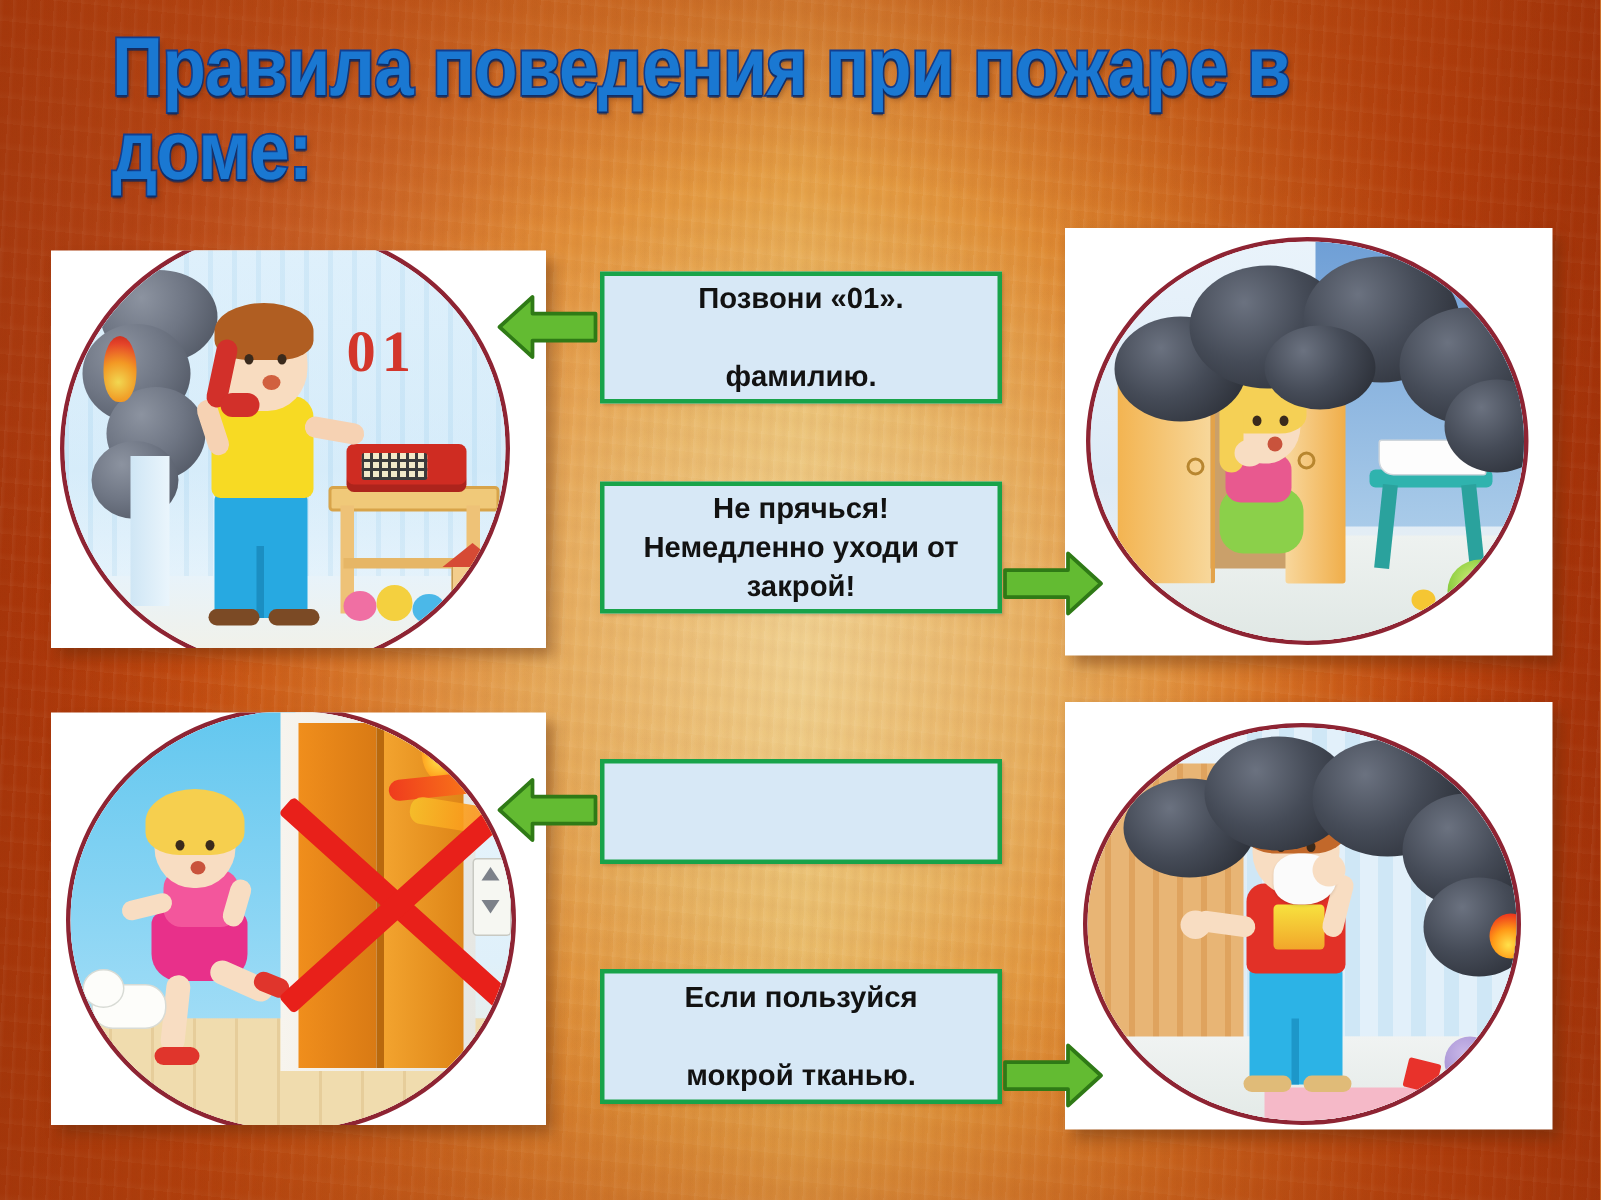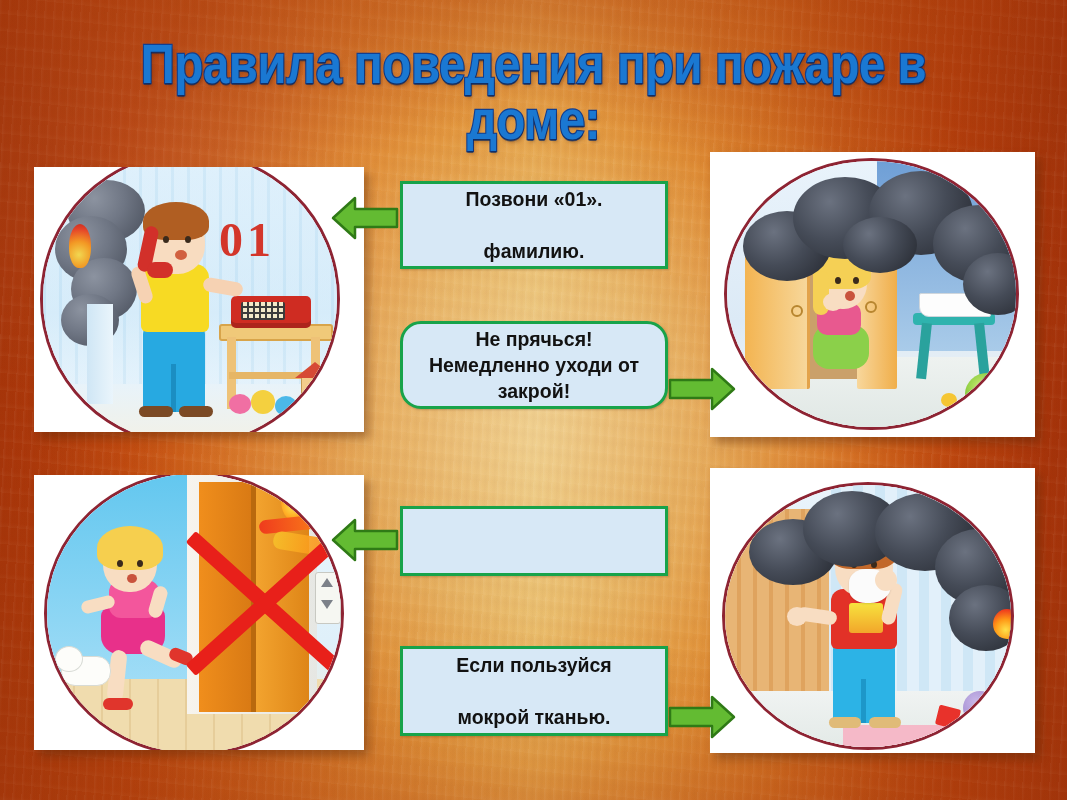--- a/index.html
+++ b/index.html
@@ -27,22 +27,22 @@
       radial-gradient(circle at 77% 14%, rgba(160,70,20,.22), rgba(0,0,0,0) 22%),
       radial-gradient(circle at 30% 82%, rgba(160,70,20,.18), rgba(0,0,0,0) 24%);
   }
   #bg .vig{
     position:absolute;inset:0;
     background:radial-gradient(ellipse 62% 62% at 50% 50%, rgba(255,255,255,.18) 0%, rgba(255,255,255,0) 55%, rgba(150,62,14,.30) 100%);
   }
 
   
   #title{
-    position:absolute;left:0;top:36px;width:1067px;z-index:6;
-    text-align:center;pointer-events:none;
+    position:absolute;left:0;top:16px;width:1067px;z-index:6;
+    text-align:left;pointer-events:none;
   }
   #title .ln{
     display:block;
     font-family:"Liberation Sans",sans-serif;
     font-weight:bold;
     font-size:55px;line-height:56px;letter-spacing:-0.5px;
     color:#1a78d2;
     transform:scaleX(.86);
     -webkit-text-stroke:2.4px #123f92;
     paint-order:stroke fill;
@@ -104,21 +104,21 @@
   <span class="ln ln2">доме:</span>
 </div>
 
 <div class="card" style="left:34px;top:167px;width:330px;height:265px;">
   <div class="circ" style="left:6px;top:-16px;width:300px;height:296px;">
     <div class="scene" style="background:linear-gradient(180deg,#dff0fb 0%,#cfe8f8 55%,#e7f3fb 78%,#f3f1e6 100%);">
 
       <div class="lay" style="left:0;top:0;width:300px;height:230px;opacity:.45;
            background:repeating-linear-gradient(90deg,#bfe0f4 0px,#bfe0f4 3px,#dff1fc 3px,#dff1fc 16px);"></div>
 
-      <div class="lay" style="left:176px;top:58px;width:110px;font-family:'Liberation Serif',serif;font-weight:bold;font-size:48px;color:#d3362b;letter-spacing:4px;">01</div>
+      <div class="lay" style="left:176px;top:58px;width:110px;font-family:'Liberation Serif',serif;font-weight:bold;font-size:39px;color:#d3362b;letter-spacing:4px;padding-left:12px;">01</div>
 
       <div class="lay smoke" style="left:24px;top:26px;width:78px;height:62px;"></div>
       <div class="lay smoke" style="left:12px;top:62px;width:72px;height:66px;"></div>
       <div class="lay smoke" style="left:28px;top:104px;width:66px;height:62px;"></div>
       <div class="lay smoke" style="left:18px;top:140px;width:58px;height:52px;"></div>
       <div class="lay flame" style="left:26px;top:70px;width:22px;height:44px;border-radius:50% 50% 45% 45%;opacity:.9;"></div>
 
       <div class="lay" style="left:44px;top:150px;width:26px;height:100px;background:linear-gradient(90deg,#cfe6f5,#eaf5fc);"></div>
 
       <div class="lay" style="left:176px;top:170px;width:110px;height:13px;background:#f0c979;border:2px solid #d8a44a;border-radius:3px;"></div>
@@ -273,21 +273,21 @@
 </div>
 
 <div class="msg" style="left:400px;top:181px;width:268px;height:88px;">
   <div>
     <span>Позвони «01».</span><br>
     <br>
     <span>фамилию.</span>
   </div>
 </div>
 
-<div class="msg" style="left:400px;top:321px;width:268px;height:88px;border-radius:21px;">
+<div class="msg" style="left:400px;top:321px;width:268px;height:88px;">
   <div>
     <span>Не прячься!</span><br>
     <span>Немедленно уходи от</span><br>
     <span>закрой!</span>
   </div>
 </div>
 
 <div class="msg" style="left:400px;top:506px;width:268px;height:70px;">
   <div>
     <br>

